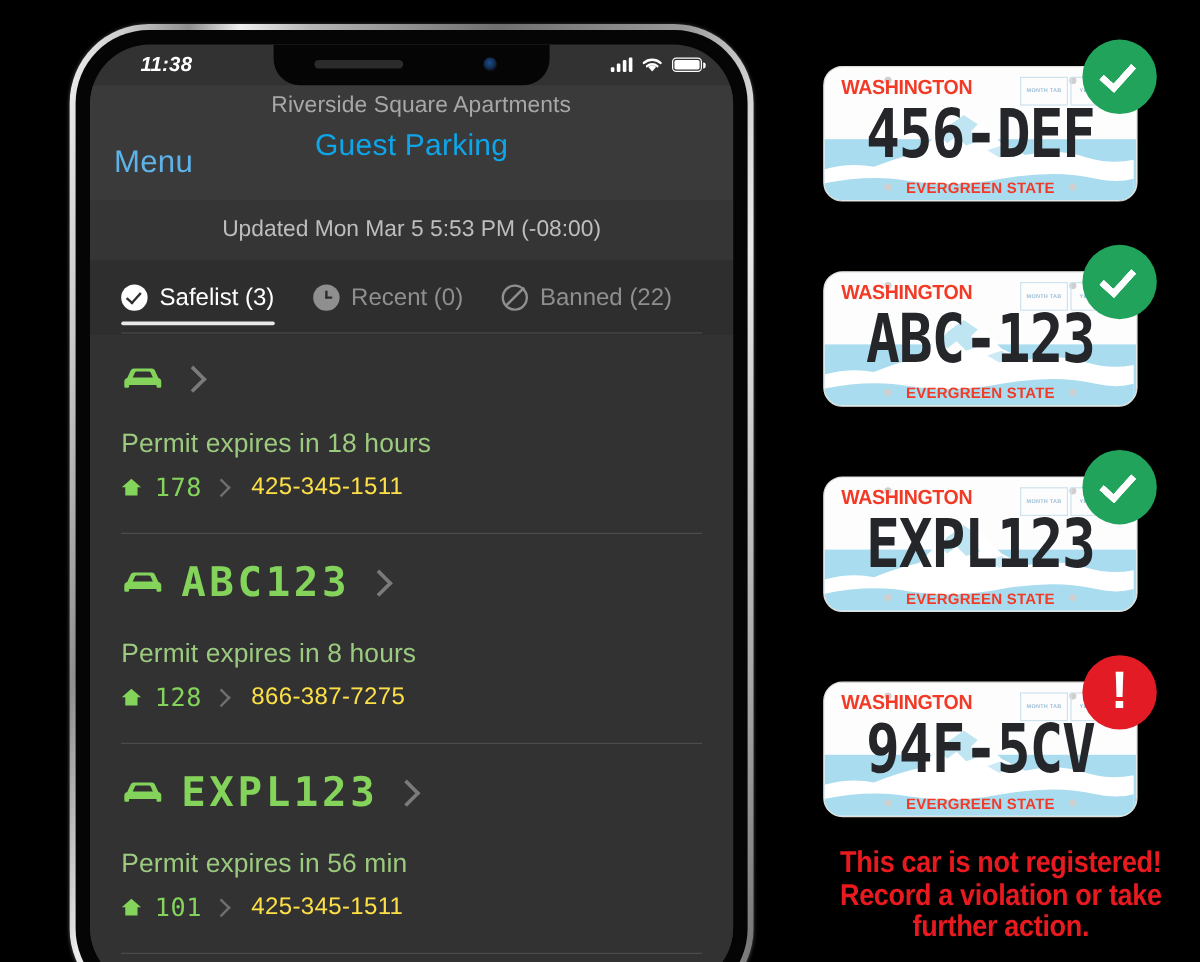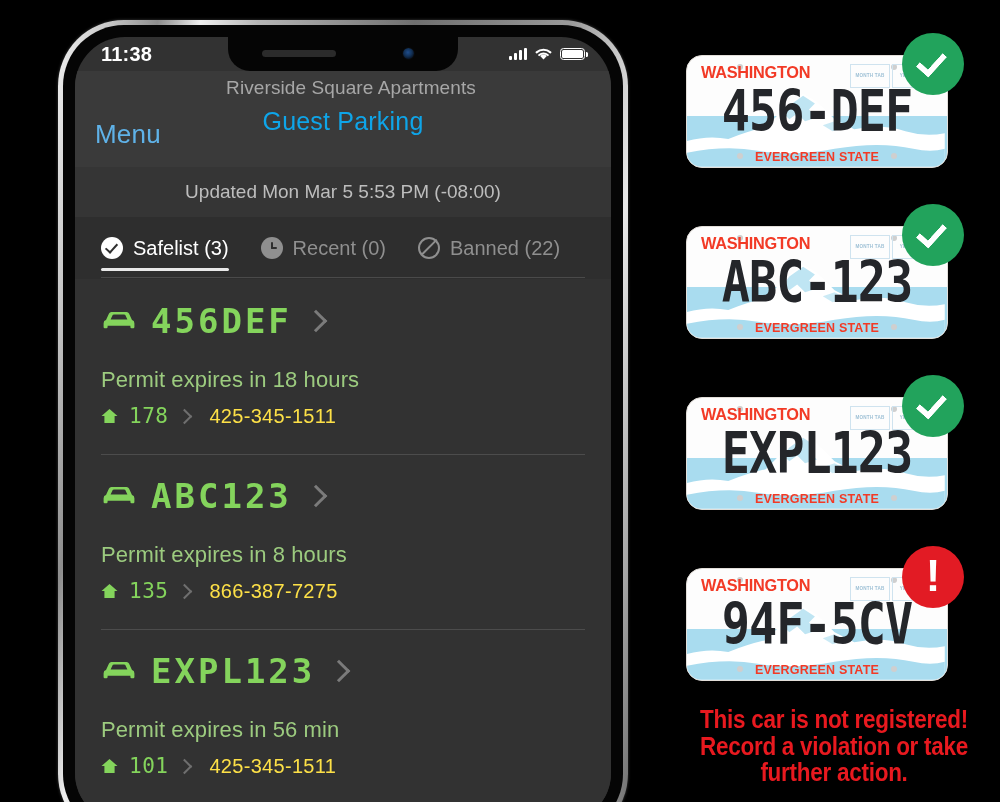--- a/index.html
+++ b/index.html
@@ -53,21 +53,21 @@
     background:radial-gradient(circle at 45% 40%,#1f4d8c 0%,#123055 45%,#070d18 80%);
     box-shadow:0 0 0 1px #0a0a0a;
   }
 
   
   .statusbar{
     position:absolute;left:0;right:0;top:0;height:34px;z-index:5;
     display:flex;align-items:center;justify-content:space-between;
     padding:0 26px;box-sizing:border-box;color:#fff;
   }
-  .st-time{font-size:20px;font-weight:bold;letter-spacing:.2px;margin-left:0;}
+  .st-time{font-size:17px;font-weight:bold;letter-spacing:.2px;margin-left:16px;font-style:italic;}
   .st-icons{display:flex;align-items:center;gap:7px;}
   .bars{display:flex;align-items:flex-end;gap:2px;height:12px;}
   .bars i{display:block;width:3px;background:#fff;border-radius:1px;}
   .bars i:nth-child(1){height:4px;}
   .bars i:nth-child(2){height:7px;}
   .bars i:nth-child(3){height:10px;}
   .bars i:nth-child(4){height:12px;}
   .batt{
     width:25px;height:12px;border:1.6px solid #fff;border-radius:3.5px;
     position:relative;box-sizing:border-box;padding:1.4px;
@@ -299,21 +299,20 @@
 
           <div class="list">
 
             <div class="row">
               <div class="plate-line">
                 <svg class="car-ico" viewBox="0 0 36 24">
                   <path d="M5 11 L8 4.5 Q8.7 3 10.4 3 H25.6 Q27.3 3 28 4.5 L31 11 Q33.4 11.4 33.4 14.2 V18 Q33.4 19.2 32.2 19.2 H30.6 Q29.4 19.2 29.4 18 V16.8 H6.6 V18 Q6.6 19.2 5.4 19.2 H3.8 Q2.6 19.2 2.6 18 V14.2 Q2.6 11.4 5 11 Z M9.6 10.6 H26.4 L24.3 6.1 Q23.9 5.5 23.1 5.5 H12.9 Q12.1 5.5 11.7 6.1 Z" fill="#84d45c"></path>
                   <circle cx="8.2" cy="14" r="1.9" fill="#84d45c"></circle>
                   <circle cx="27.8" cy="14" r="1.9" fill="#84d45c"></circle>
                 </svg>
-                <span class="plate-txt">456DEF</span>
                 <span class="chev"></span>
               </div>
               <div class="expires">Permit expires in 18 hours</div>
               <div class="meta">
                 <svg class="home-ico" viewBox="0 0 17 16">
                   <path d="M8.5 1 L16.5 8 H13.6 V15 H3.4 V8 H0.5 Z" fill="#84d45c"></path>
                 </svg>
                 <span class="unit">178</span>
                 <span class="chev-sm"></span>
                 <span class="phone-num">425-345-1511</span>
@@ -329,21 +328,21 @@
                   <circle cx="27.8" cy="14" r="1.9" fill="#84d45c"></circle>
                 </svg>
                 <span class="plate-txt">ABC123</span>
                 <span class="chev"></span>
               </div>
               <div class="expires">Permit expires in 8 hours</div>
               <div class="meta">
                 <svg class="home-ico" viewBox="0 0 17 16">
                   <path d="M8.5 1 L16.5 8 H13.6 V15 H3.4 V8 H0.5 Z" fill="#84d45c"></path>
                 </svg>
-                <span class="unit">135</span>
+                <span class="unit">128</span>
                 <span class="chev-sm"></span>
                 <span class="phone-num">866-387-7275</span>
               </div>
             </div>
             <div class="divider"></div>
 
             <div class="row">
               <div class="plate-line">
                 <svg class="car-ico" viewBox="0 0 36 24">
                   <path d="M5 11 L8 4.5 Q8.7 3 10.4 3 H25.6 Q27.3 3 28 4.5 L31 11 Q33.4 11.4 33.4 14.2 V18 Q33.4 19.2 32.2 19.2 H30.6 Q29.4 19.2 29.4 18 V16.8 H6.6 V18 Q6.6 19.2 5.4 19.2 H3.8 Q2.6 19.2 2.6 18 V14.2 Q2.6 11.4 5 11 Z M9.6 10.6 H26.4 L24.3 6.1 Q23.9 5.5 23.1 5.5 H12.9 Q12.1 5.5 11.7 6.1 Z" fill="#84d45c"></path>

